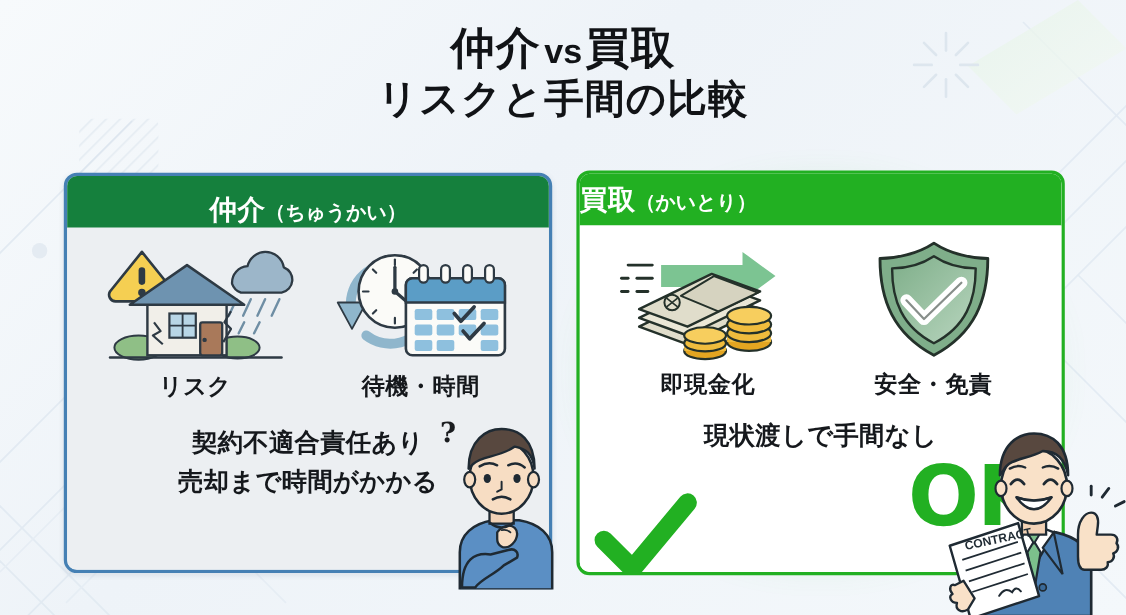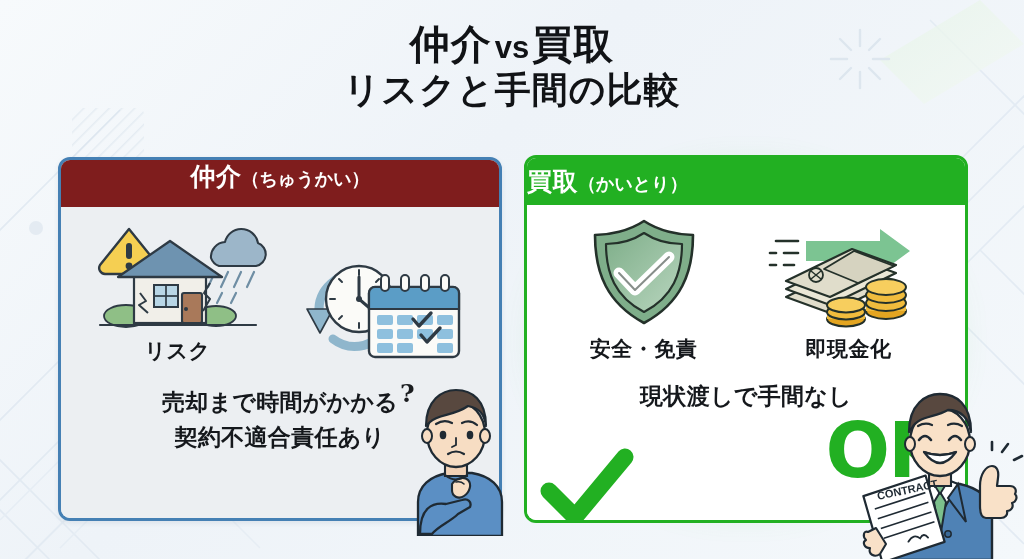--- a/index.html
+++ b/index.html
@@ -76,23 +76,23 @@
     width: 100%;
     height: 100%;
     border: 3px solid #4580b4;
     border-radius: 12px;
     background: #eceff2;
     overflow: hidden;
     box-shadow: 0 2px 5px rgba(60,90,120,0.10);
   }
   #panel-left .panel-head {
     height: 47px;
-    background: #7f1d1d;
+    background: #15803d;
     display: flex;
-    align-items: flex-start;
+    align-items: flex-end;
     justify-content: center;
   }
   #panel-left .panel-body {
     height: calc(100% - 47px);
     background: #eceff2;
     position: relative;
   }
 
   
   #panel-right {
@@ -399,108 +399,109 @@
                   <rect x="144" y="80" width="16" height="10" rx="2"></rect>
                   <rect x="84" y="94" width="16" height="10" rx="2"></rect>
                   <rect x="104" y="94" width="16" height="10" rx="2"></rect>
                   <rect x="144" y="94" width="16" height="10" rx="2"></rect>
                 </g>
                 <path d="M120 70 l6 7 l12 -13" fill="none" stroke="#2e3a44" stroke-width="3.4" stroke-linecap="round" stroke-linejoin="round"></path>
                 <path d="M128 86 l6 7 l13 -14" fill="none" stroke="#2e3a44" stroke-width="3.4" stroke-linecap="round" stroke-linejoin="round"></path>
               </g>
             </svg>
           </div>
+          <div class="icon-label">待機・時間</div>
         </div>
       </div>
 
       <div class="body-lines">
+        <div class="body-line">契約不適合責任あり</div>
         <div class="body-line">売却まで時間がかかる</div>
-        <div class="body-line">契約不適合責任あり</div>
       </div>
 
     </div>
   </div>
 </section>
 
 <section class="panel" id="panel-right">
   <div class="glow"></div>
   <div class="panel-inner">
 
     <div class="panel-head">
       <div class="panel-head-text">
         <span>買取</span><span class="kana">（かいとり）</span>
       </div>
     </div>
 
     <div class="panel-body">
 
       <div class="icon-row">
+
+        <div class="icon-cell">
+          <div class="icon-art">
+            <svg width="170" height="116" viewBox="0 0 170 116">
+
+              <g>
+                <path d="M42 28 L116 28 L116 16 L146 38 L116 60 L116 48 L42 48 Z" fill="#7cc492"></path>
+              </g>
+
+              <g stroke="#24312a" stroke-width="2.6" stroke-linecap="round">
+                <line x1="12" y1="28" x2="34" y2="28"></line>
+                <line x1="6" y1="40" x2="12" y2="40"></line>
+                <line x1="20" y1="40" x2="34" y2="40"></line>
+                <line x1="6" y1="52" x2="12" y2="52"></line>
+                <line x1="20" y1="52" x2="30" y2="52"></line>
+              </g>
+
+              <g>
+                <path d="M22 84 L88 52 L132 68 L66 100 Z" fill="#e0ddcb" stroke="#24312a" stroke-width="2.2" stroke-linejoin="round"></path>
+                <path d="M22 76 L88 44 L132 60 L66 92 Z" fill="#eae7d6" stroke="#24312a" stroke-width="2.2" stroke-linejoin="round"></path>
+                <path d="M22 68 L88 36 L132 52 L66 84 Z" fill="#e0ddcb" stroke="#24312a" stroke-width="2.2" stroke-linejoin="round"></path>
+                <path d="M90 38 L130 53 L94 70 L60 56 Z" fill="#d6d3c0" stroke="#24312a" stroke-width="1.8" stroke-linejoin="round"></path>
+                <circle cx="52" cy="62" r="7" fill="none" stroke="#24312a" stroke-width="1.8"></circle>
+                <path d="M47 58 l10 8 M57 58 l-10 8" stroke="#24312a" stroke-width="1.5"></path>
+              </g>
+
+              <g>
+                <g>
+                  <ellipse cx="122" cy="98" rx="20" ry="8" fill="#e3a521" stroke="#24312a" stroke-width="2"></ellipse>
+                  <rect x="102" y="84" width="40" height="14" fill="#f0bc3d" stroke="none"></rect>
+                  <ellipse cx="122" cy="90" rx="20" ry="8" fill="#f0bc3d" stroke="#24312a" stroke-width="2"></ellipse>
+                  <ellipse cx="122" cy="82" rx="20" ry="8" fill="#f0bc3d" stroke="#24312a" stroke-width="2"></ellipse>
+                  <ellipse cx="122" cy="74" rx="20" ry="8" fill="#f7ce5e" stroke="#24312a" stroke-width="2"></ellipse>
+                </g>
+                <g>
+                  <ellipse cx="82" cy="106" rx="19" ry="7.5" fill="#e3a521" stroke="#24312a" stroke-width="2"></ellipse>
+                  <rect x="63" y="94" width="38" height="12" fill="#f0bc3d" stroke="none"></rect>
+                  <ellipse cx="82" cy="99" rx="19" ry="7.5" fill="#f0bc3d" stroke="#24312a" stroke-width="2"></ellipse>
+                  <ellipse cx="82" cy="92" rx="19" ry="7.5" fill="#f7ce5e" stroke="#24312a" stroke-width="2"></ellipse>
+                </g>
+              </g>
+            </svg>
+          </div>
+          <div class="icon-label">即現金化</div>
+        </div>
 
         <div class="icon-cell">
           <div class="icon-art">
             <svg width="150" height="116" viewBox="0 0 150 116">
               <defs>
                 <linearGradient id="shieldg" x1="0" y1="0" x2="1" y2="1">
                   <stop offset="0%" stop-color="#7eae89"></stop>
                   <stop offset="100%" stop-color="#b9d6bf"></stop>
                 </linearGradient>
               </defs>
               <path d="M75 8 C60 18 40 22 26 22 C26 60 38 90 75 110 C112 90 124 60 124 22 C110 22 90 18 75 8 Z" fill="#7fae8a" stroke="#24312a" stroke-width="2.6" stroke-linejoin="round"></path>
               <path d="M75 20 C63 28 48 31 37 31 C37 60 46 84 75 99 C104 84 113 60 113 31 C102 31 87 28 75 20 Z" fill="url(#shieldg)" stroke="#24312a" stroke-width="2.2" stroke-linejoin="round"></path>
               <path d="M50 60 l16 17 l34 -33" fill="none" stroke="#ffffff" stroke-width="11" stroke-linecap="round" stroke-linejoin="round"></path>
               <path d="M50 60 l16 17 l34 -33" fill="none" stroke="#24312a" stroke-width="2" stroke-linecap="round" stroke-linejoin="round" opacity="0.55"></path>
             </svg>
           </div>
           <div class="icon-label">安全・免責</div>
         </div>
-
-        <div class="icon-cell">
-          <div class="icon-art">
-            <svg width="170" height="116" viewBox="0 0 170 116">
-
-              <g>
-                <path d="M42 28 L116 28 L116 16 L146 38 L116 60 L116 48 L42 48 Z" fill="#7cc492"></path>
-              </g>
-
-              <g stroke="#24312a" stroke-width="2.6" stroke-linecap="round">
-                <line x1="12" y1="28" x2="34" y2="28"></line>
-                <line x1="6" y1="40" x2="12" y2="40"></line>
-                <line x1="20" y1="40" x2="34" y2="40"></line>
-                <line x1="6" y1="52" x2="12" y2="52"></line>
-                <line x1="20" y1="52" x2="30" y2="52"></line>
-              </g>
-
-              <g>
-                <path d="M22 84 L88 52 L132 68 L66 100 Z" fill="#e0ddcb" stroke="#24312a" stroke-width="2.2" stroke-linejoin="round"></path>
-                <path d="M22 76 L88 44 L132 60 L66 92 Z" fill="#eae7d6" stroke="#24312a" stroke-width="2.2" stroke-linejoin="round"></path>
-                <path d="M22 68 L88 36 L132 52 L66 84 Z" fill="#e0ddcb" stroke="#24312a" stroke-width="2.2" stroke-linejoin="round"></path>
-                <path d="M90 38 L130 53 L94 70 L60 56 Z" fill="#d6d3c0" stroke="#24312a" stroke-width="1.8" stroke-linejoin="round"></path>
-                <circle cx="52" cy="62" r="7" fill="none" stroke="#24312a" stroke-width="1.8"></circle>
-                <path d="M47 58 l10 8 M57 58 l-10 8" stroke="#24312a" stroke-width="1.5"></path>
-              </g>
-
-              <g>
-                <g>
-                  <ellipse cx="122" cy="98" rx="20" ry="8" fill="#e3a521" stroke="#24312a" stroke-width="2"></ellipse>
-                  <rect x="102" y="84" width="40" height="14" fill="#f0bc3d" stroke="none"></rect>
-                  <ellipse cx="122" cy="90" rx="20" ry="8" fill="#f0bc3d" stroke="#24312a" stroke-width="2"></ellipse>
-                  <ellipse cx="122" cy="82" rx="20" ry="8" fill="#f0bc3d" stroke="#24312a" stroke-width="2"></ellipse>
-                  <ellipse cx="122" cy="74" rx="20" ry="8" fill="#f7ce5e" stroke="#24312a" stroke-width="2"></ellipse>
-                </g>
-                <g>
-                  <ellipse cx="82" cy="106" rx="19" ry="7.5" fill="#e3a521" stroke="#24312a" stroke-width="2"></ellipse>
-                  <rect x="63" y="94" width="38" height="12" fill="#f0bc3d" stroke="none"></rect>
-                  <ellipse cx="82" cy="99" rx="19" ry="7.5" fill="#f0bc3d" stroke="#24312a" stroke-width="2"></ellipse>
-                  <ellipse cx="82" cy="92" rx="19" ry="7.5" fill="#f7ce5e" stroke="#24312a" stroke-width="2"></ellipse>
-                </g>
-              </g>
-            </svg>
-          </div>
-          <div class="icon-label">即現金化</div>
-        </div>
       </div>
 
       <div class="ok-text">OK</div>
 
       <div class="big-check">
         <svg width="100" height="86" viewBox="0 0 100 86">
           <path d="M12 46 L38 72 L88 12" fill="none" stroke="#22b022" stroke-width="17" stroke-linecap="round" stroke-linejoin="round"></path>
         </svg>
       </div>
 

